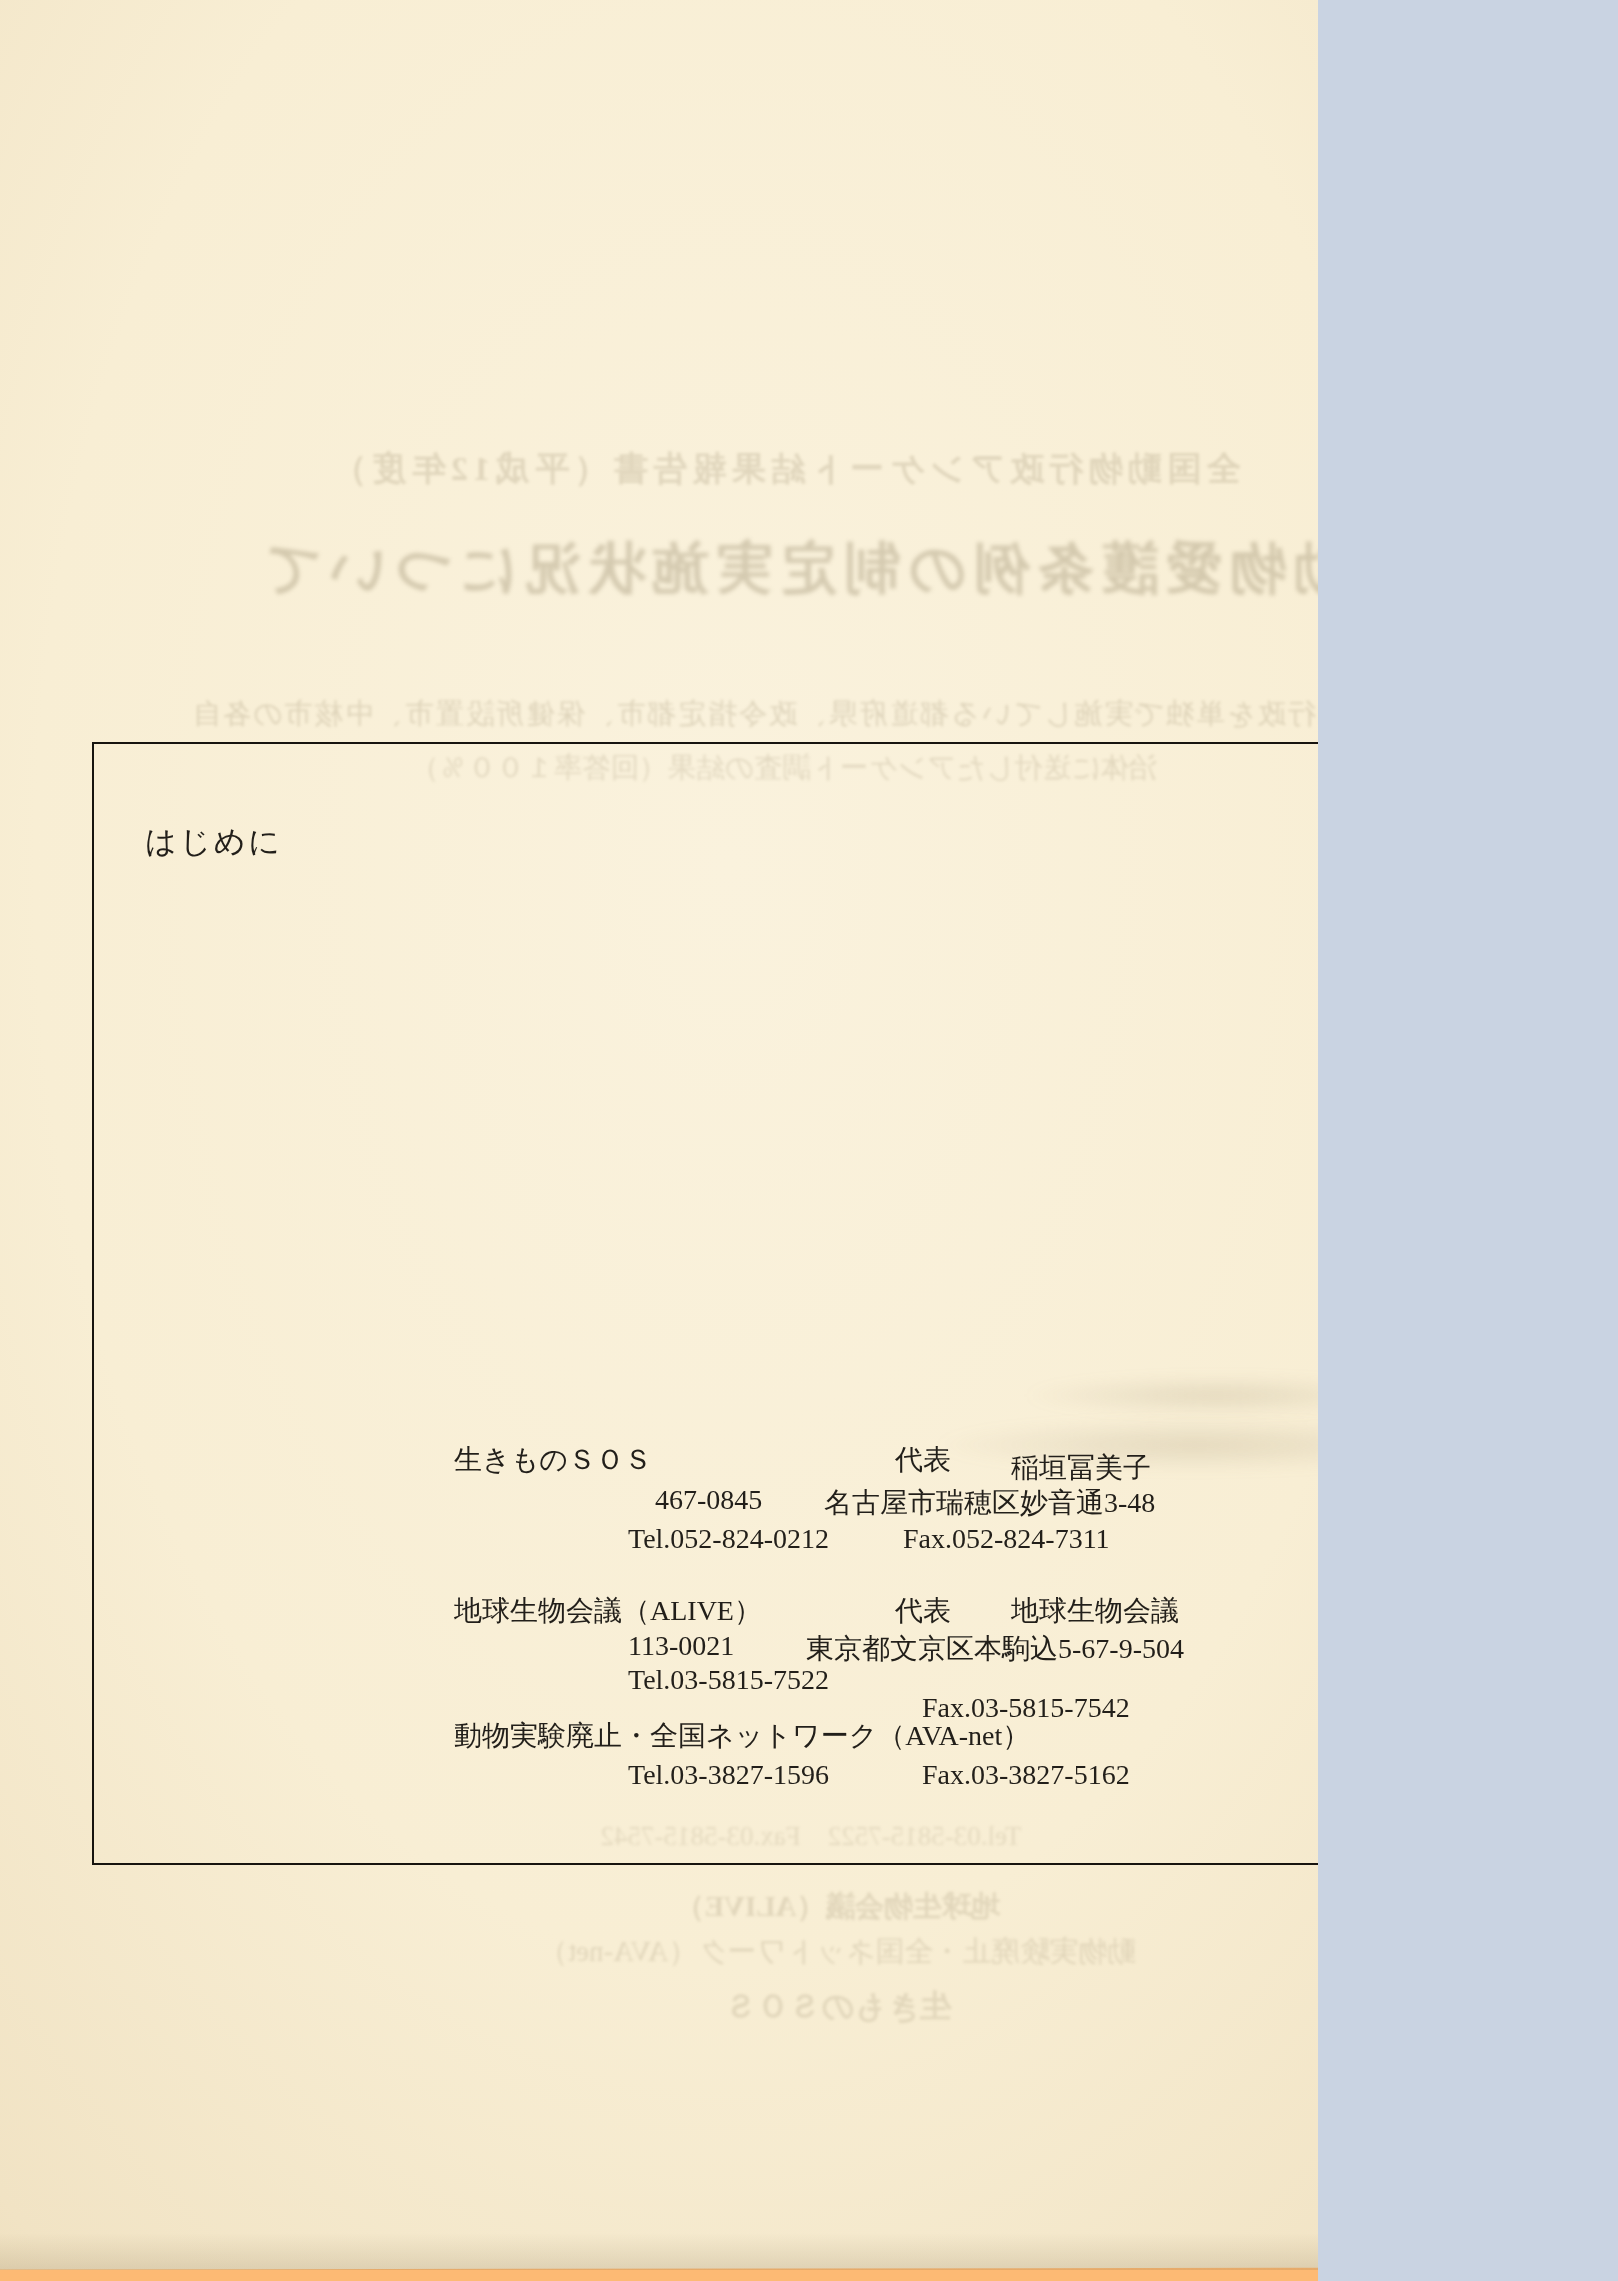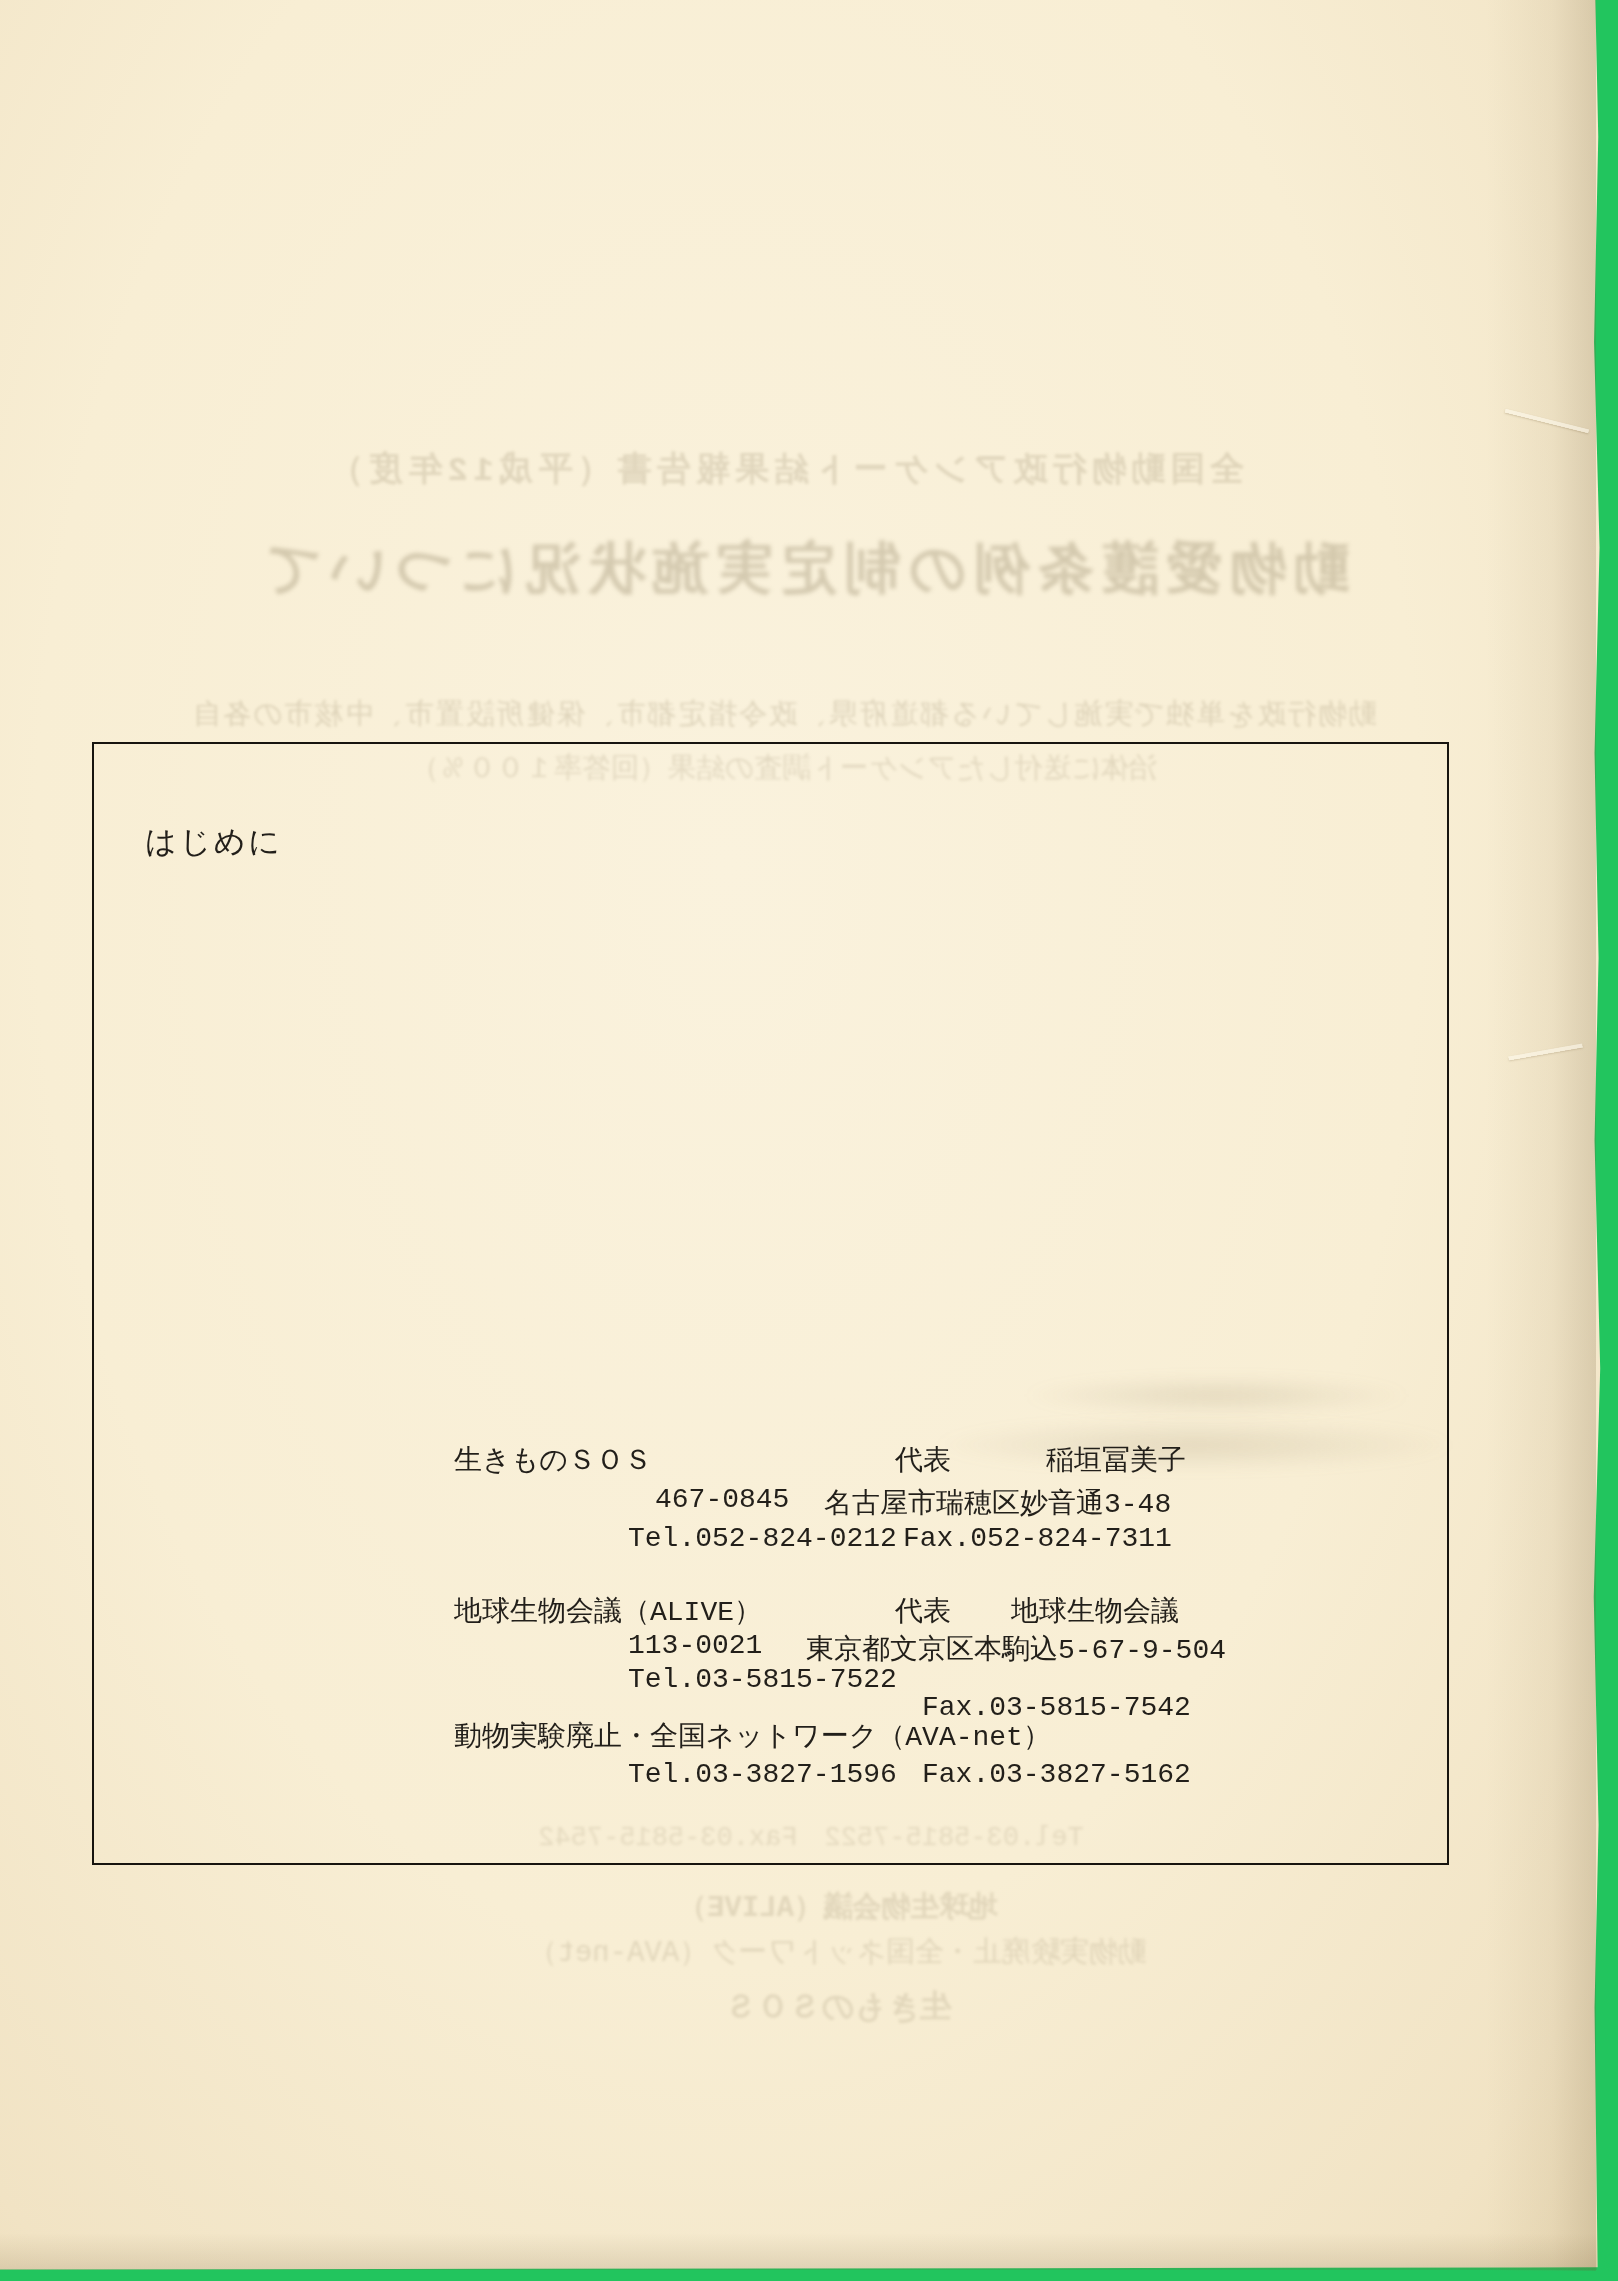--- a/index.html
+++ b/index.html
@@ -1,17 +1,17 @@
 <!DOCTYPE html>
 <html lang="ja" style="font-size:14.3px"><head>
 <meta charset="utf-8">
 <style>
   html,body{margin:0;padding:0;background:#c9d3e2;}
-  #screen{position:relative;width:1618px;height:2281px;background:#22c55e;overflow:hidden;
-          font-family:Liberation Mono, monospace;color:#221f1a;}
+  #screen{position:relative;width:1318px;height:2281px;background:#fdba74;overflow:hidden;
+          font-family:Liberation Serif, serif;color:#221f1a;}
   
   .paper{position:absolute;left:0;top:0;width:1618px;height:2281px;
          background:radial-gradient(ellipse at 45% 38%, #faf2dd 0%, #f8eed4 55%, #f1e3c4 88%, #ecdcb8 100%);
          clip-path:polygon(0 0, 98.6% 0, 98.78% 6%, 98.52% 15%, 98.86% 24%, 98.55% 33%,
                            98.8% 42%, 98.55% 50%, 98.9% 60%, 98.5% 70%, 98.8% 80%,
                            98.55% 88%, 98.74% 99.4%, 0 99.5%);}
   .edge-shade-right{position:absolute;top:0;left:1486px;width:110px;height:2271px;
          background:linear-gradient(to right, rgba(130,105,60,0) 0%, rgba(130,105,60,.08) 60%, rgba(110,88,50,.20) 100%);}
   .edge-shade-bottom{position:absolute;left:0;top:2233px;width:1597px;height:37px;
          background:linear-gradient(to bottom, rgba(130,105,60,0) 0%, rgba(110,88,50,.16) 100%);}
@@ -72,21 +72,21 @@
   <div class="intro-box">
 
     <div class="intro-heading">はじめに</div>
 
     <div class="intro-text">
     </div>
 
     <div class="c-row" style="top:697px;">
       <span class="c-item" style="left:360px;">生きものＳＯＳ</span>
       <span class="c-item" style="left:801px;">代表</span>
-      <span class="c-item" style="left:952px;">稲垣冨美子</span>
+      <span class="c-item" style="left:917px;margin-top:8px;">稲垣冨美子</span>
     </div>
     <div class="c-row" style="top:740px;">
       <span class="c-item" style="left:561px;">467-0845</span>
       <span class="c-item" style="left:730px;">名古屋市瑞穂区妙音通3-48</span>
     </div>
     <div class="c-row" style="top:779px;">
       <span class="c-item" style="left:534px;">Tel.052-824-0212</span>
       <span class="c-item" style="left:788px;margin-left:21px;">Fax.052-824-7311</span>
     </div>
 

